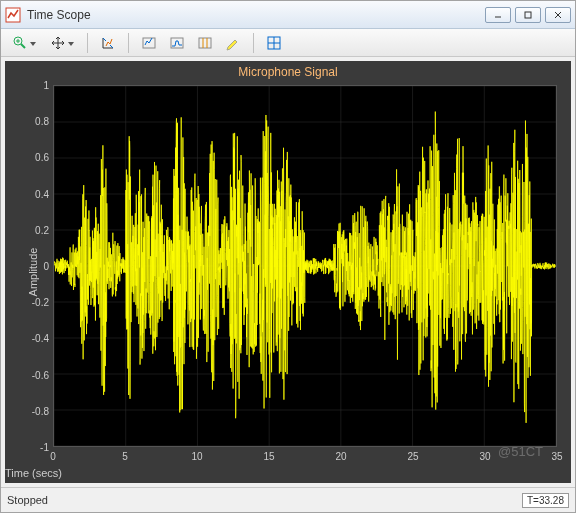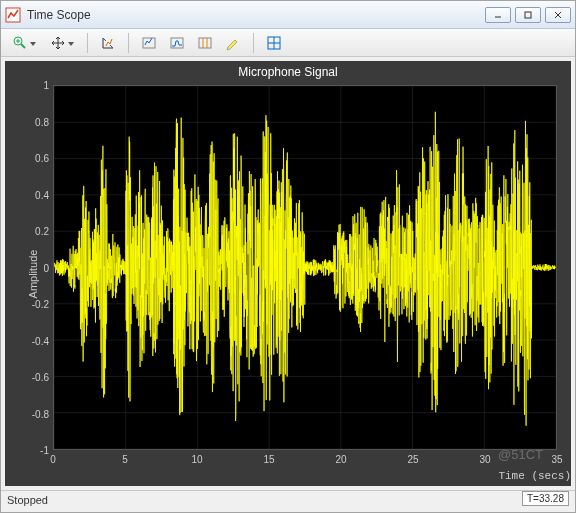--- a/index.html
+++ b/index.html
@@ -15,28 +15,28 @@
   .menubar .menu-item { color: #222; cursor: default; }
   .menubar .spacer { flex: 1; }
   .menubar .undock { font-size: 11px; color: #333; }
   .toolbar { height: 28px; background: linear-gradient(#fafafa,#e8e8e8); border-bottom: 1px solid #c8c8c8; display: flex; align-items: center; padding: 0 6px; gap: 4px; }
   .tool { width: 24px; height: 22px; border: 1px solid transparent; border-radius: 2px; display: flex; align-items: center; justify-content: center; position: relative; }
   .tool.dd { width: 34px; justify-content: flex-start; padding-left: 4px; }
   .tool.dd::after { content: ""; position: absolute; right: 4px; top: 9px; border-left: 3px solid transparent; border-right: 3px solid transparent; border-top: 4px solid #555; }
   .tool svg { width: 16px; height: 16px; }
   .tsep { width: 1px; height: 20px; background: #c0c0c0; margin: 0 4px; }
   .plot-area { flex: 1; background: #3a3a3a; position: relative; margin: 4px; }
-  .chart-title { position: absolute; top: 4px; left: 0; right: 0; text-align: center; color: #ffffff; font-size: 12px; }
+  .chart-title { position: absolute; top: 4px; left: 0; right: 0; text-align: center; color: #fdba74; font-size: 12px; }
   .ylabel { position: absolute; left: 4px; top: 50%; transform: translateY(-50%) rotate(-90deg); transform-origin: center; color: #ccc; font-size: 11px; }
-  .xlabel { position: absolute; bottom: 4px; left: 0; right: 0; text-align: right; color: #ccc; font-size: 11px; font-family: Liberation Mono, monospace; }
+  .xlabel { position: absolute; bottom: 4px; left: 0; right: 0; text-align: left; color: #ccc; font-size: 11px; }
   .canvas-wrap { position: absolute; left: 48px; right: 14px; top: 24px; bottom: 36px; }
   .canvas { width: 100%; height: 100%; background: #000; border: 1px solid #555; }
   .ytick { position: absolute; right: 100%; margin-right: 4px; color: #ccc; font-size: 10px; transform: translateY(-50%); white-space: nowrap; }
   .xtick { position: absolute; top: 100%; margin-top: 4px; color: #ccc; font-size: 10px; transform: translateX(-50%); }
-  .statusbar { height: 22px; background: #f0f0f0; border-top: 1px solid #c8c8c8; display: flex; align-items: flex-end; padding: 6px 6px; font-size: 11px; color: #333; }
+  .statusbar { height: 22px; background: #f0f0f0; border-top: 1px solid #c8c8c8; display: flex; align-items: center; padding: 12px 6px; font-size: 11px; color: #333; }
   .statusbar .spacer { flex: 1; }
   .tbox { border: 1px solid #999; background: #fff; padding: 1px 4px; font-size: 10px; }
   .watermark { position: absolute; right: 28px; bottom: 24px; color: rgba(200,200,200,0.35); font-size: 13px; font-weight: 500; pointer-events: none; }
 </style>
 </head>
 <body>
 
 <div class="window">
 
   <div class="titlebar">

